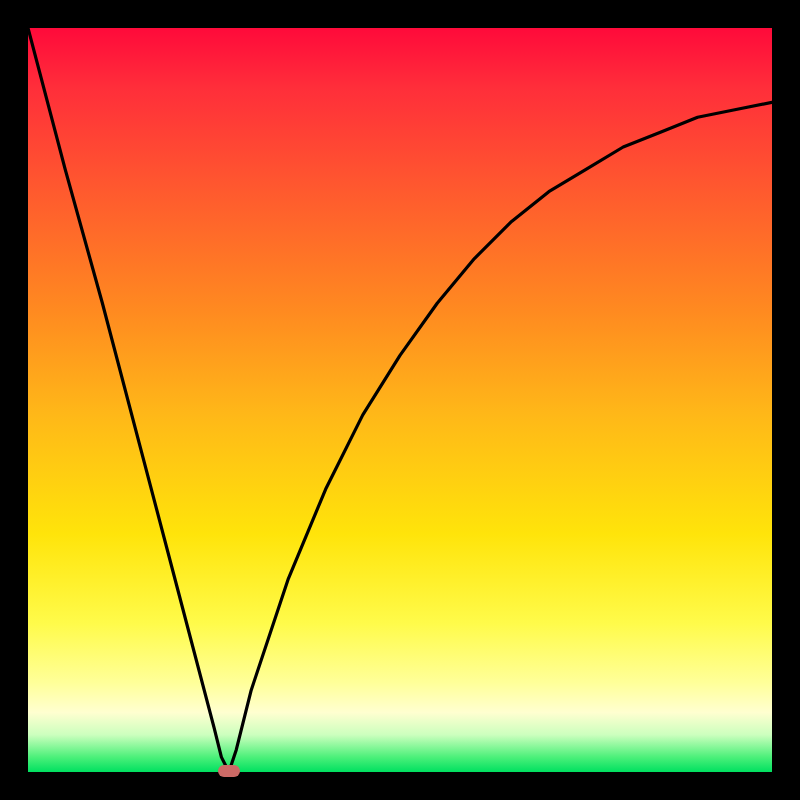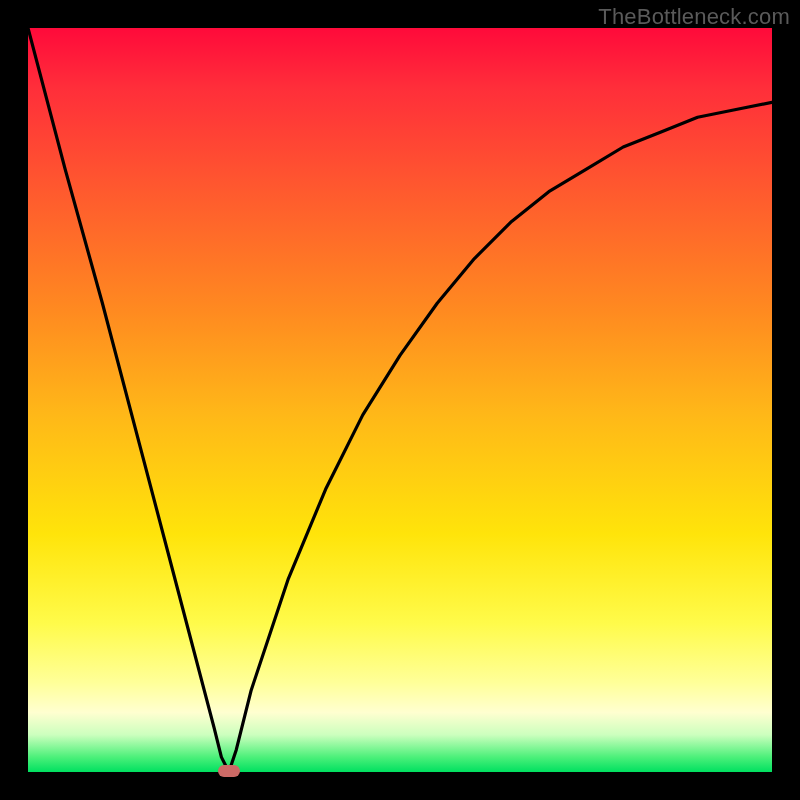--- a/index.html
+++ b/index.html
@@ -65,14 +65,13 @@
 </head>
 <body>
 
 <div class="frame">
   <div class="plot">
     <svg class="curve" viewBox="0 0 744 744" preserveAspectRatio="none">
       <path d="M0.0 0.0 L37.2 141.4 L74.4 275.3 L111.6 416.6 L148.8 558.0 L186.0 699.4 L193.4 729.1 L200.9 744.0 L208.3 721.7 L223.2 662.2 L260.4 550.6 L297.6 461.3 L334.8 386.9 L372.0 327.4 L409.2 275.3 L446.4 230.6 L483.6 193.4 L520.8 163.7 L558.0 141.4 L595.2 119.0 L632.4 104.2 L669.6 89.3 L706.8 81.8 L744.0 74.4" fill="none" stroke="#000" stroke-width="3.2" stroke-linejoin="round" stroke-linecap="round"></path>
     </svg>
     <div class="marker" style="left: 189.88px; top: 737px;"></div>
   </div>
-  <div class="watermark">TheBottleneck.com</div>
 </div>
 
 </body></html>

